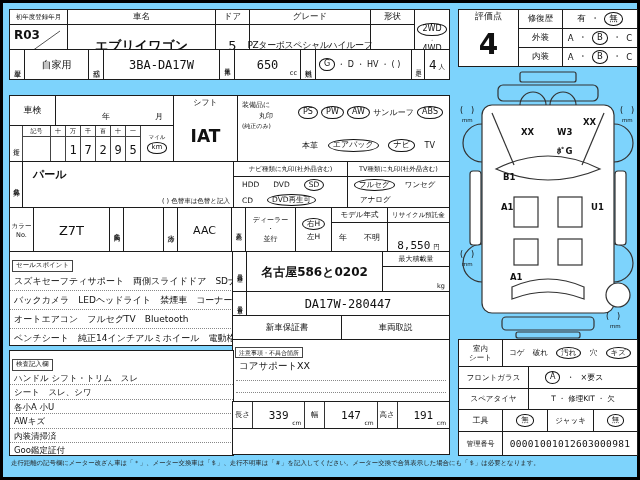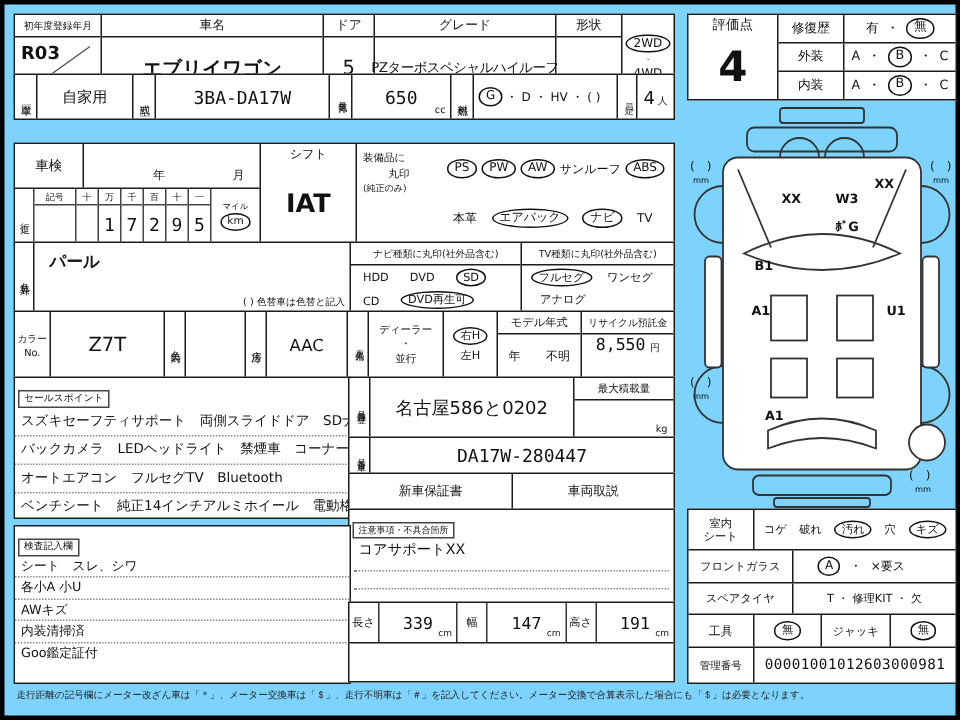--- a/index.html
+++ b/index.html
@@ -288,42 +288,42 @@
       </div>
       <div class="col" style="width:56px">
         <div class="hdr" style="font-size:7.5px">モデル年式</div>
         <div style="flex:1;display:flex;align-items:center;justify-content:space-between;padding:0 7px;font-size:8px">
           <span>年</span>
           <span>不明</span>
         </div>
       </div>
       <div class="col last" style="flex:1">
         <div class="hdr" style="font-size:6.5px">リサイクル預託金</div>
-        <div style="flex:1;display:flex;align-items:flex-start;justify-content:center;gap:3px">
+        <div style="flex:1;display:flex;align-items:flex-end;justify-content:center;gap:3px">
           <span class="mono" style="font-size:11px">8,550</span>
           <span style="font-size:6.5px;margin-top:5px">円</span>
         </div>
       </div>
     </div>
   </div>
 
   <div class="blk" style="left:6px;top:248px;width:225px;height:95px">
     <div class="chip">セールスポイント</div>
     <div class="sl">スズキセーフティサポート　両側スライドドア　SDナビ　ETC</div>
     <div class="sl">バックカメラ　LEDヘッドライト　禁煙車　コーナーセンサー</div>
     <div class="sl">オートエアコン　フルセグTV　Bluetooth</div>
     <div class="sl" style="border-bottom:none">ベンチシート　純正14インチアルミホイール　電動格納ミラー</div>
   </div>
 
   <div class="blk" style="left:229px;top:248px;width:218px;height:42px">
     <div class="row">
       <div class="vcell" style="width:14px;font-size:6px">
           <span class="v">登録番号</span>
         </div>
-      <div class="col ct" style="width:136px;font-size:12px;font-weight:400">名古屋586と0202</div>
+      <div class="col ct" style="width:136px;font-size:12px;font-weight:700">名古屋586と0202</div>
       <div class="col last" style="flex:1">
         <div class="hdr" style="font-size:7px">最大積載量</div>
         <div style="flex:1;position:relative">
           <span style="position:absolute;right:4px;bottom:2px;font-size:6.5px">kg</span>
         </div>
       </div>
     </div>
   </div>
 
   <div class="blk" style="left:229px;top:288px;width:218px;height:26px">
@@ -344,20 +344,21 @@
 
   <div class="blk" style="left:229px;top:336px;width:218px;height:64px;position:absolute">
     <div class="chip" style="font-size:6px">注意事項・不具合箇所</div>
     <div style="font-size:9.5px;padding:1px 0 0 6px">コアサポートXX</div>
     <div class="dl" style="top:40px"></div>
     <div class="dl" style="top:52px"></div>
   </div>
 
   <div class="blk" style="left:6px;top:347px;width:225px;height:106px">
     <div class="chip">検査記入欄</div>
+    <div class="il">ハンドル シフト・トリム　スレ</div>
     <div class="il">シート　スレ、シワ</div>
     <div class="il">各小A 小U</div>
     <div class="il">AWキズ</div>
     <div class="il">内装清掃済</div>
     <div class="il" style="border-bottom:none">Goo鑑定証付</div>
   </div>
 
   <div class="blk" style="left:229px;top:398px;width:218px;height:54px">
     <div style="height:27px;border-bottom:1.5px solid #1c1c1c;display:flex">
       <div class="ct" style="flex:0 0 20px;border-right:1px solid #333;font-size:7.5px">長さ</div>

